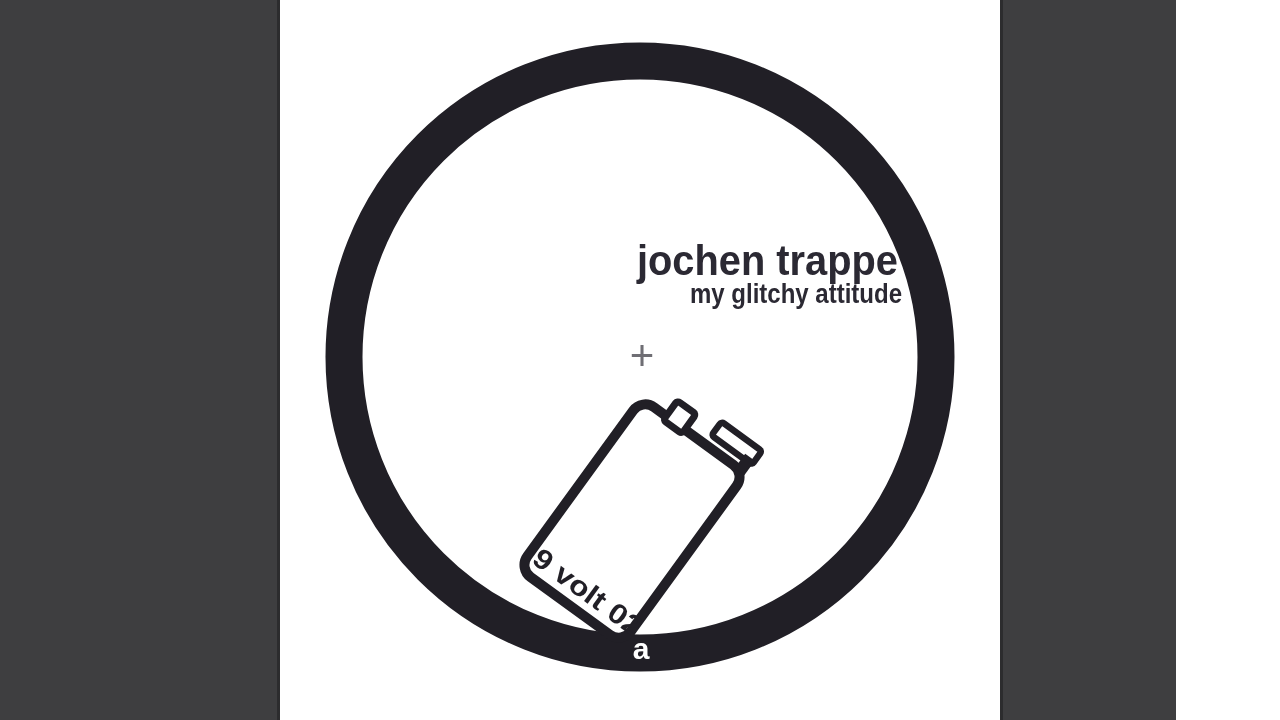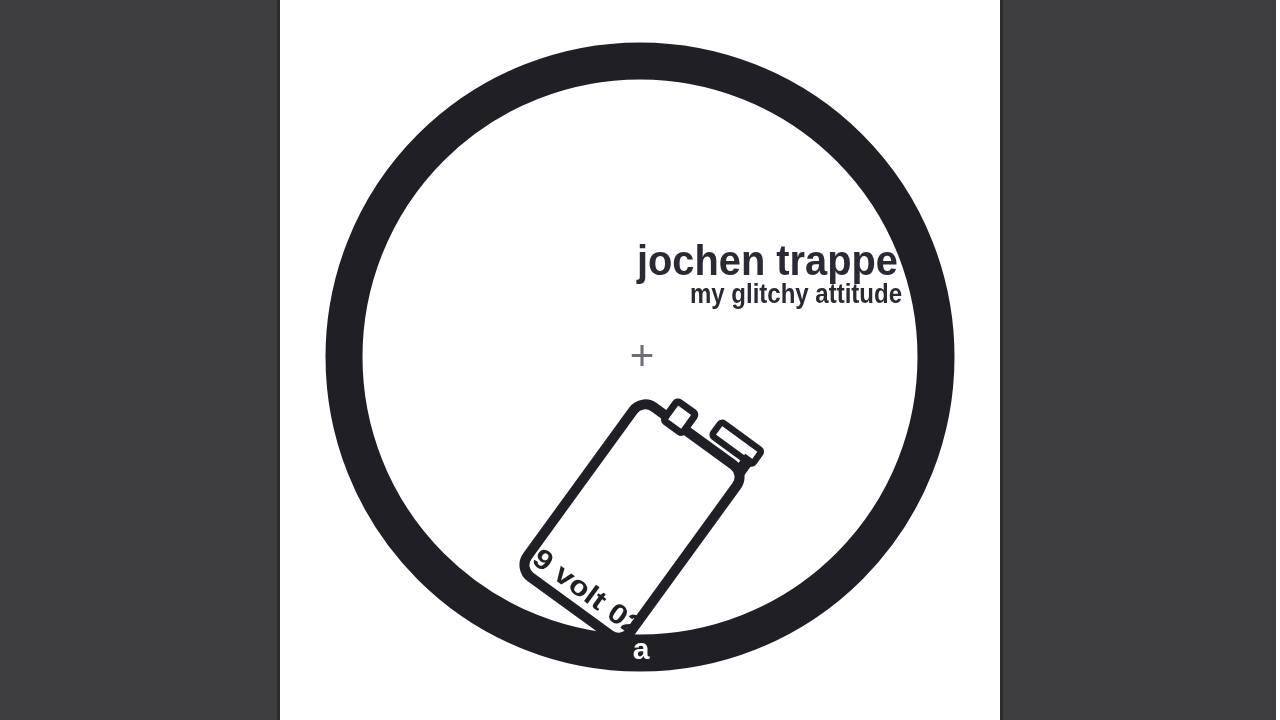--- a/index.html
+++ b/index.html
@@ -3,21 +3,21 @@
 <meta charset="utf-8">
 <style>
   html, body {
     margin: 0;
     padding: 0;
     background: #ffffff;
     font-family: "Liberation Sans", sans-serif;
   }
   .stage {
     position: relative;
-    width: 1276px;
+    width: 1176px;
     height: 720px;
     overflow: hidden;
     background: #ffffff;
     display: flex;
   }
   .pillar {
     width: 280px;
     height: 720px;
     background: #3e3e40;
     box-sizing: border-box;

